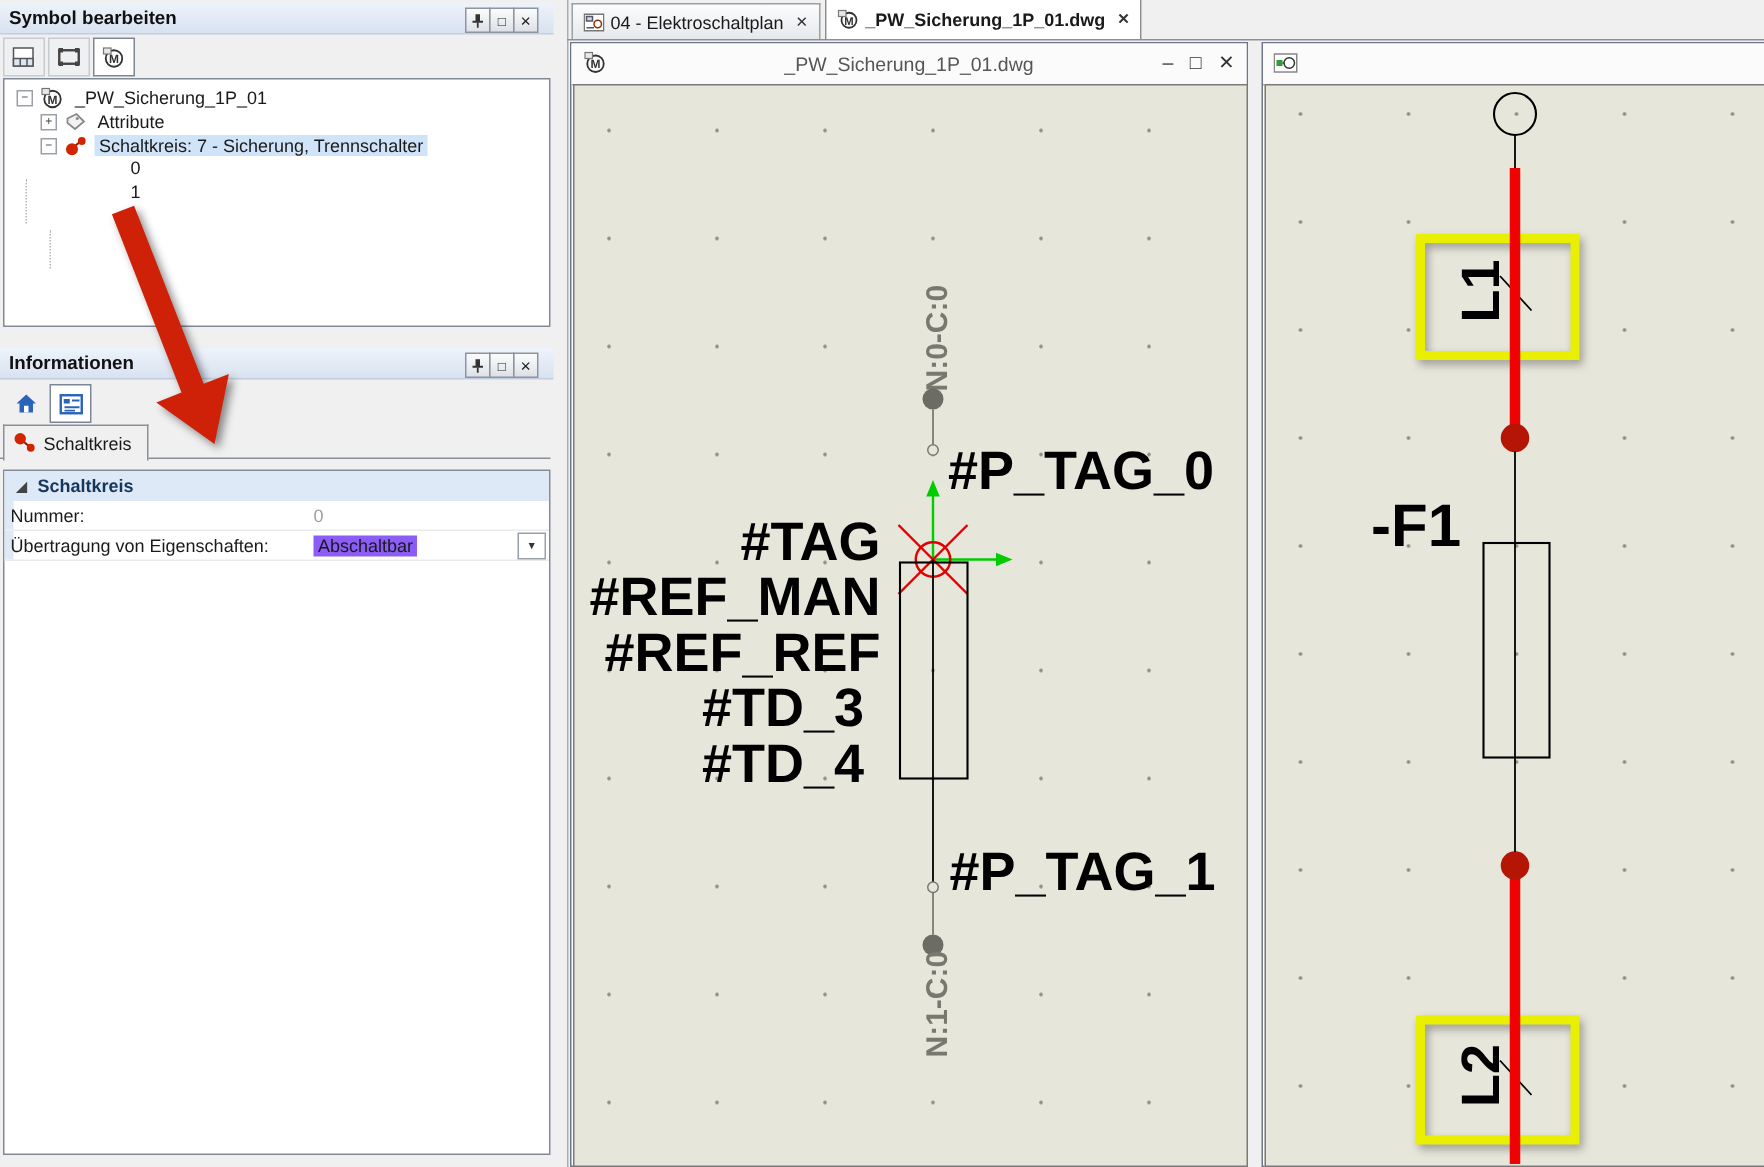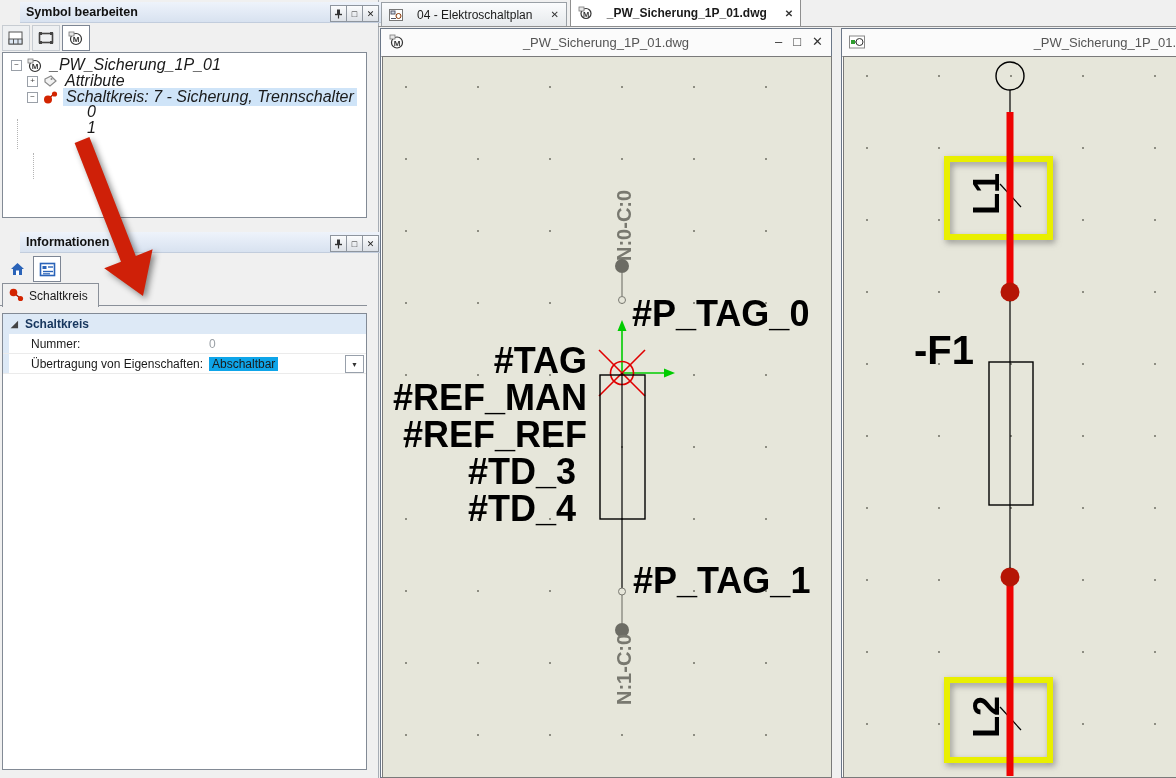--- a/index.html
+++ b/index.html
@@ -3,58 +3,58 @@
 <meta charset="utf-8">
 <style>
   html,body{margin:0;padding:0;}
   body{width:1176px;height:778px;overflow:hidden;position:relative;
        font-family:"Liberation Sans",sans-serif;background:#f0f0f0;font-size:12px;color:#1a1a1a;}
   .abs{position:absolute;}
 
   
   #left-dock{left:0;top:0;width:378px;height:778px;background:#f0f0f0;border-right:1px solid #a7adb5;}
   .panel-header{left:0;width:369px;height:21px;background:linear-gradient(#eef3fb,#d8e2f0);
-                border-bottom:1px solid #c2cddd;display:flex;align-items:center;padding-left:6px;box-sizing:border-box;margin-left:20px;}
+                border-bottom:1px solid #c2cddd;display:flex;align-items:center;padding-left:6px;box-sizing:border-box;}
   .panel-title{font-weight:bold;font-size:12.5px;color:#111;}
   .hdr-btns{position:absolute;right:10px;top:3px;display:flex;}
   .hdr-btn{width:15px;height:15px;border:1px solid #8e959e;background:linear-gradient(#fbfcfd,#dde1e7);
            display:flex;align-items:center;justify-content:center;font-size:9px;color:#222;margin-left:-1px;}
   .tbtn{width:26px;height:24px;border:1px solid #c7ccd2;background:#eef0f2;display:flex;align-items:center;justify-content:center;margin-right:2px;}
   .tbtn.active{background:#fff;border-color:#7d8694;}
   .white-box{background:#fff;border:1px solid #828a95;box-sizing:border-box;}
 
   
   .tree-row{position:absolute;height:16px;display:flex;align-items:center;white-space:nowrap;}
   .expander{width:9px;height:9px;border:1px solid #9aa0a8;background:#fff;font-size:8px;line-height:7px;
             text-align:center;color:#444;margin-right:5px;flex:none;}
-  .tree-label{padding:0 3px;font-size:16px;font-style:italic;}
+  .tree-label{padding:0 3px;font-size:12px;}
   .tree-label.selected{background:#cfe4f8;}
   .sphere{width:13px;height:13px;border-radius:50%;flex:none;margin-right:8px;
           background:radial-gradient(circle at 35% 30%,#f express 0,#f55a3c 0%,#d32400 55%,#8d0f00 100%);}
   .dotline{border-left:1px dotted #b4b4b4;width:0;}
 
   
   .prop-section{height:20px;background:#dde9f6;display:flex;align-items:center;font-weight:bold;color:#17365d;}
   .prop-row{position:relative;height:19px;border-bottom:1px solid #ebebeb;display:flex;align-items:center;}
   .prop-strip{position:absolute;left:0;top:0;bottom:0;width:6px;background:#dde9f6;}
-  .prop-label{position:absolute;left:28px;}
+  .prop-label{position:absolute;left:4px;}
   .prop-value{position:absolute;left:206px;right:22px;}
   .muted{color:#9aa0a6;}
-  .hl-yellow{background:#0ea5e9;padding:0 3px;}
+  .hl-yellow{background:#8b5cf6;padding:0 3px;}
   .dd-btn{position:absolute;right:2px;top:1px;width:17px;height:16px;border:1px solid #98a0ab;background:#fff;
           font-size:7px;display:flex;align-items:center;justify-content:center;color:#333;}
 
   .etab{position:absolute;height:23px;background:#f0f0f0;border:1px solid #8a9099;border-bottom:none;
         display:flex;align-items:center;padding:0 10px 0 6px;}
   .etab-line{position:absolute;height:1px;background:#8a9099;}
 
   
   #tabstrip{left:378px;top:0;width:798px;height:27px;border-bottom:1px solid #8f8f8f;display:flex;align-items:flex-end;padding-left:3px;box-sizing:border-box;}
   .doc-tab{display:flex;align-items:center;height:23px;padding:0 7px;border:1px solid #9aa0a6;border-bottom:none;
-           background:linear-gradient(#fbfcfd,#e6e9ec);margin-right:3px;white-space:nowrap;gap:10px;}
+           background:linear-gradient(#fbfcfd,#e6e9ec);margin-right:3px;white-space:nowrap;}
   .doc-tab.active{height:26px;background:#fff;border-color:#8f8f8f;font-weight:bold;}
   .tab-close{font-size:10px;color:#333;margin-left:8px;}
   .tab-ico{margin-right:4px;flex:none;display:flex;}
 
   .win{border:1px solid #6b7788;background:#fff;box-sizing:border-box;}
   .win-titlebar{position:absolute;left:0;top:0;right:0;height:27px;background:#fbfbfb;border-bottom:1px solid #adadad;}
   .win-title{position:absolute;left:0;right:0;top:6px;text-align:center;color:#555;font-size:13px;}
   .win-ctrls{position:absolute;right:8px;top:5px;display:flex;gap:11px;font-size:13px;color:#333;}
   .canvas{position:absolute;left:1px;top:27px;border:1px solid #7a7a7a;box-sizing:border-box;background:#e6e6da;
           background-image:radial-gradient(circle,#8d8d82 0.9px,rgba(0,0,0,0) 1.5px);background-size:72px 72px;}
@@ -314,21 +314,20 @@
 <div class="win abs" style="left:841px;top:28px;width:340px;height:750px;">
   <div class="win-titlebar">
     <span class="tab-ico abs" style="left:7px;top:5px;">
       <svg width="17" height="16">
           <rect x="0.5" y="2" width="15" height="12" fill="#fff" stroke="#888"></rect>
           <rect x="2" y="6" width="4" height="4" fill="#2f9e2f"></rect>
           <circle cx="10.5" cy="8" r="3.5" fill="none" stroke="#333"></circle>
           <line x1="6" y1="8" x2="7" y2="8" stroke="#333"></line>
         </svg>
     </span>
-    <span class="win-title" style="text-align:right;right:4px;">_PW_Sicherung_1P_01.</span>
   </div>
   <div class="canvas" style="width:338px;height:722px;background-position:-13px -17px;">
     <svg width="336" height="719" viewBox="0 0 336 719">
 
       <circle cx="166" cy="19" r="14" fill="none" stroke="#000" stroke-width="1.4"></circle>
       <line x1="166" y1="33" x2="166" y2="55" stroke="#000" stroke-width="1.2"></line>
 
       <g style="filter:drop-shadow(2px 3px 3px rgba(90,90,90,0.55));">
         <rect x="103" y="102" width="103" height="78" fill="none" stroke="#e9ef00" stroke-width="6"></rect>
       </g>

